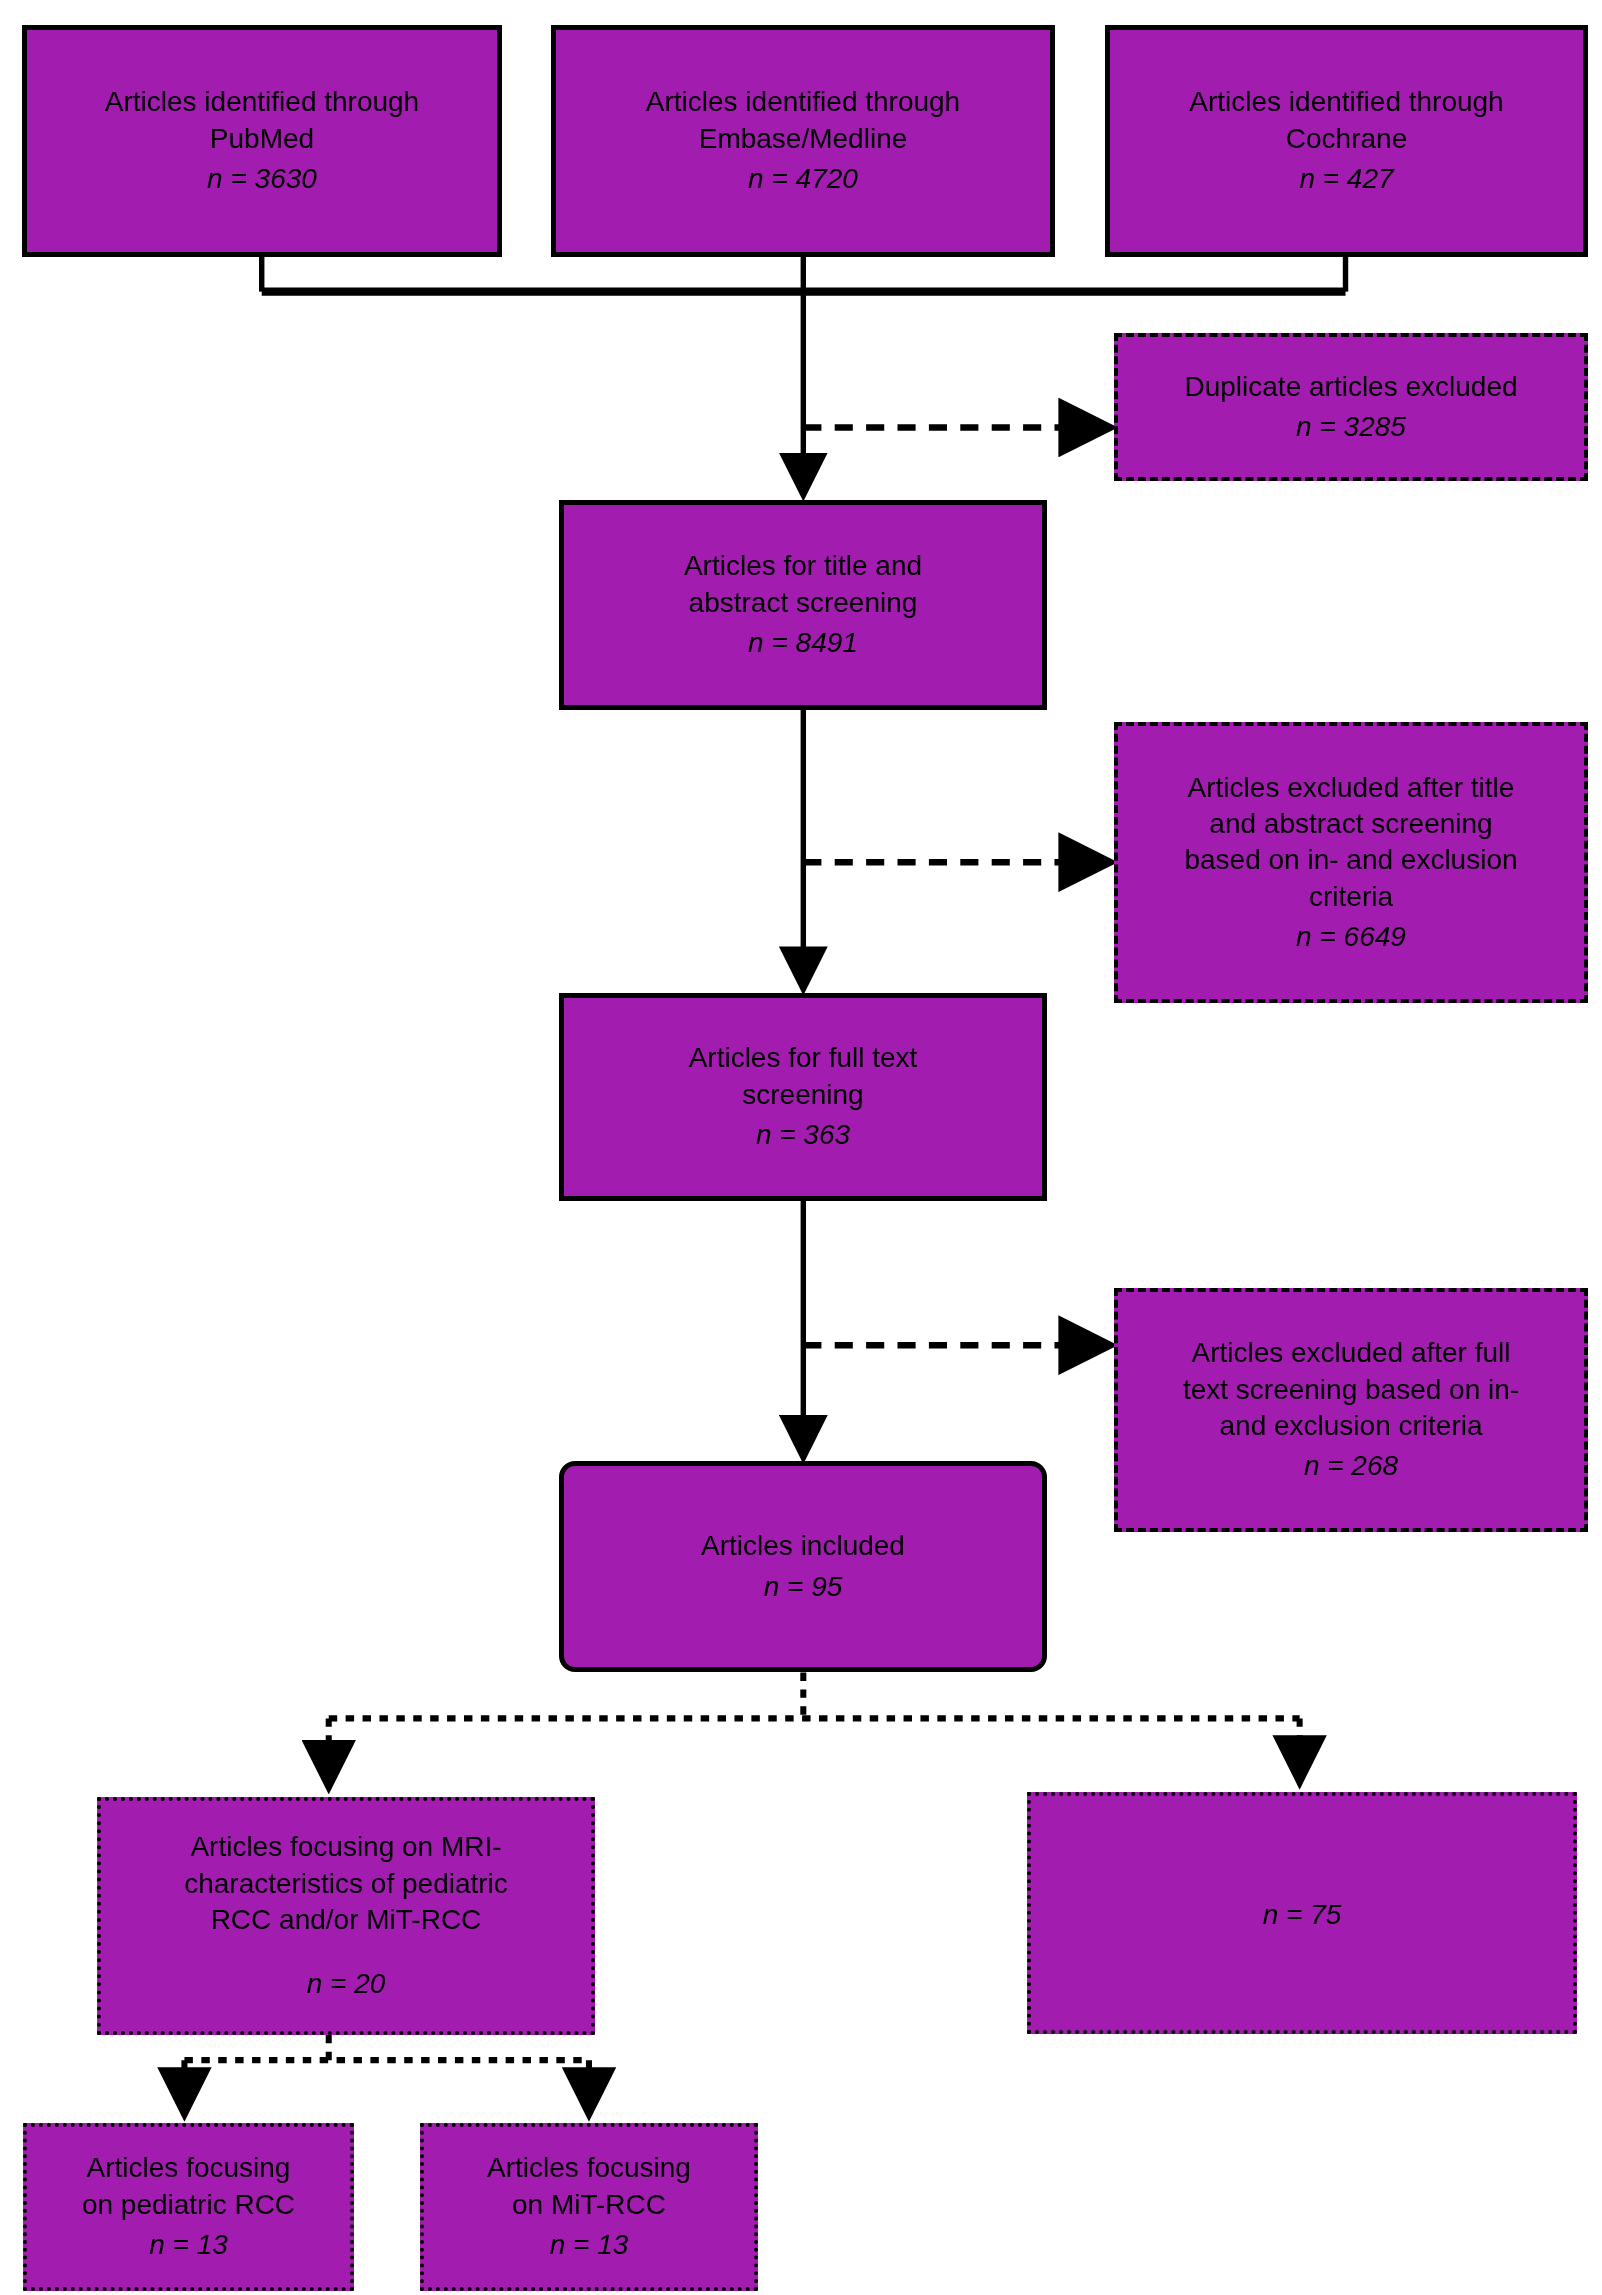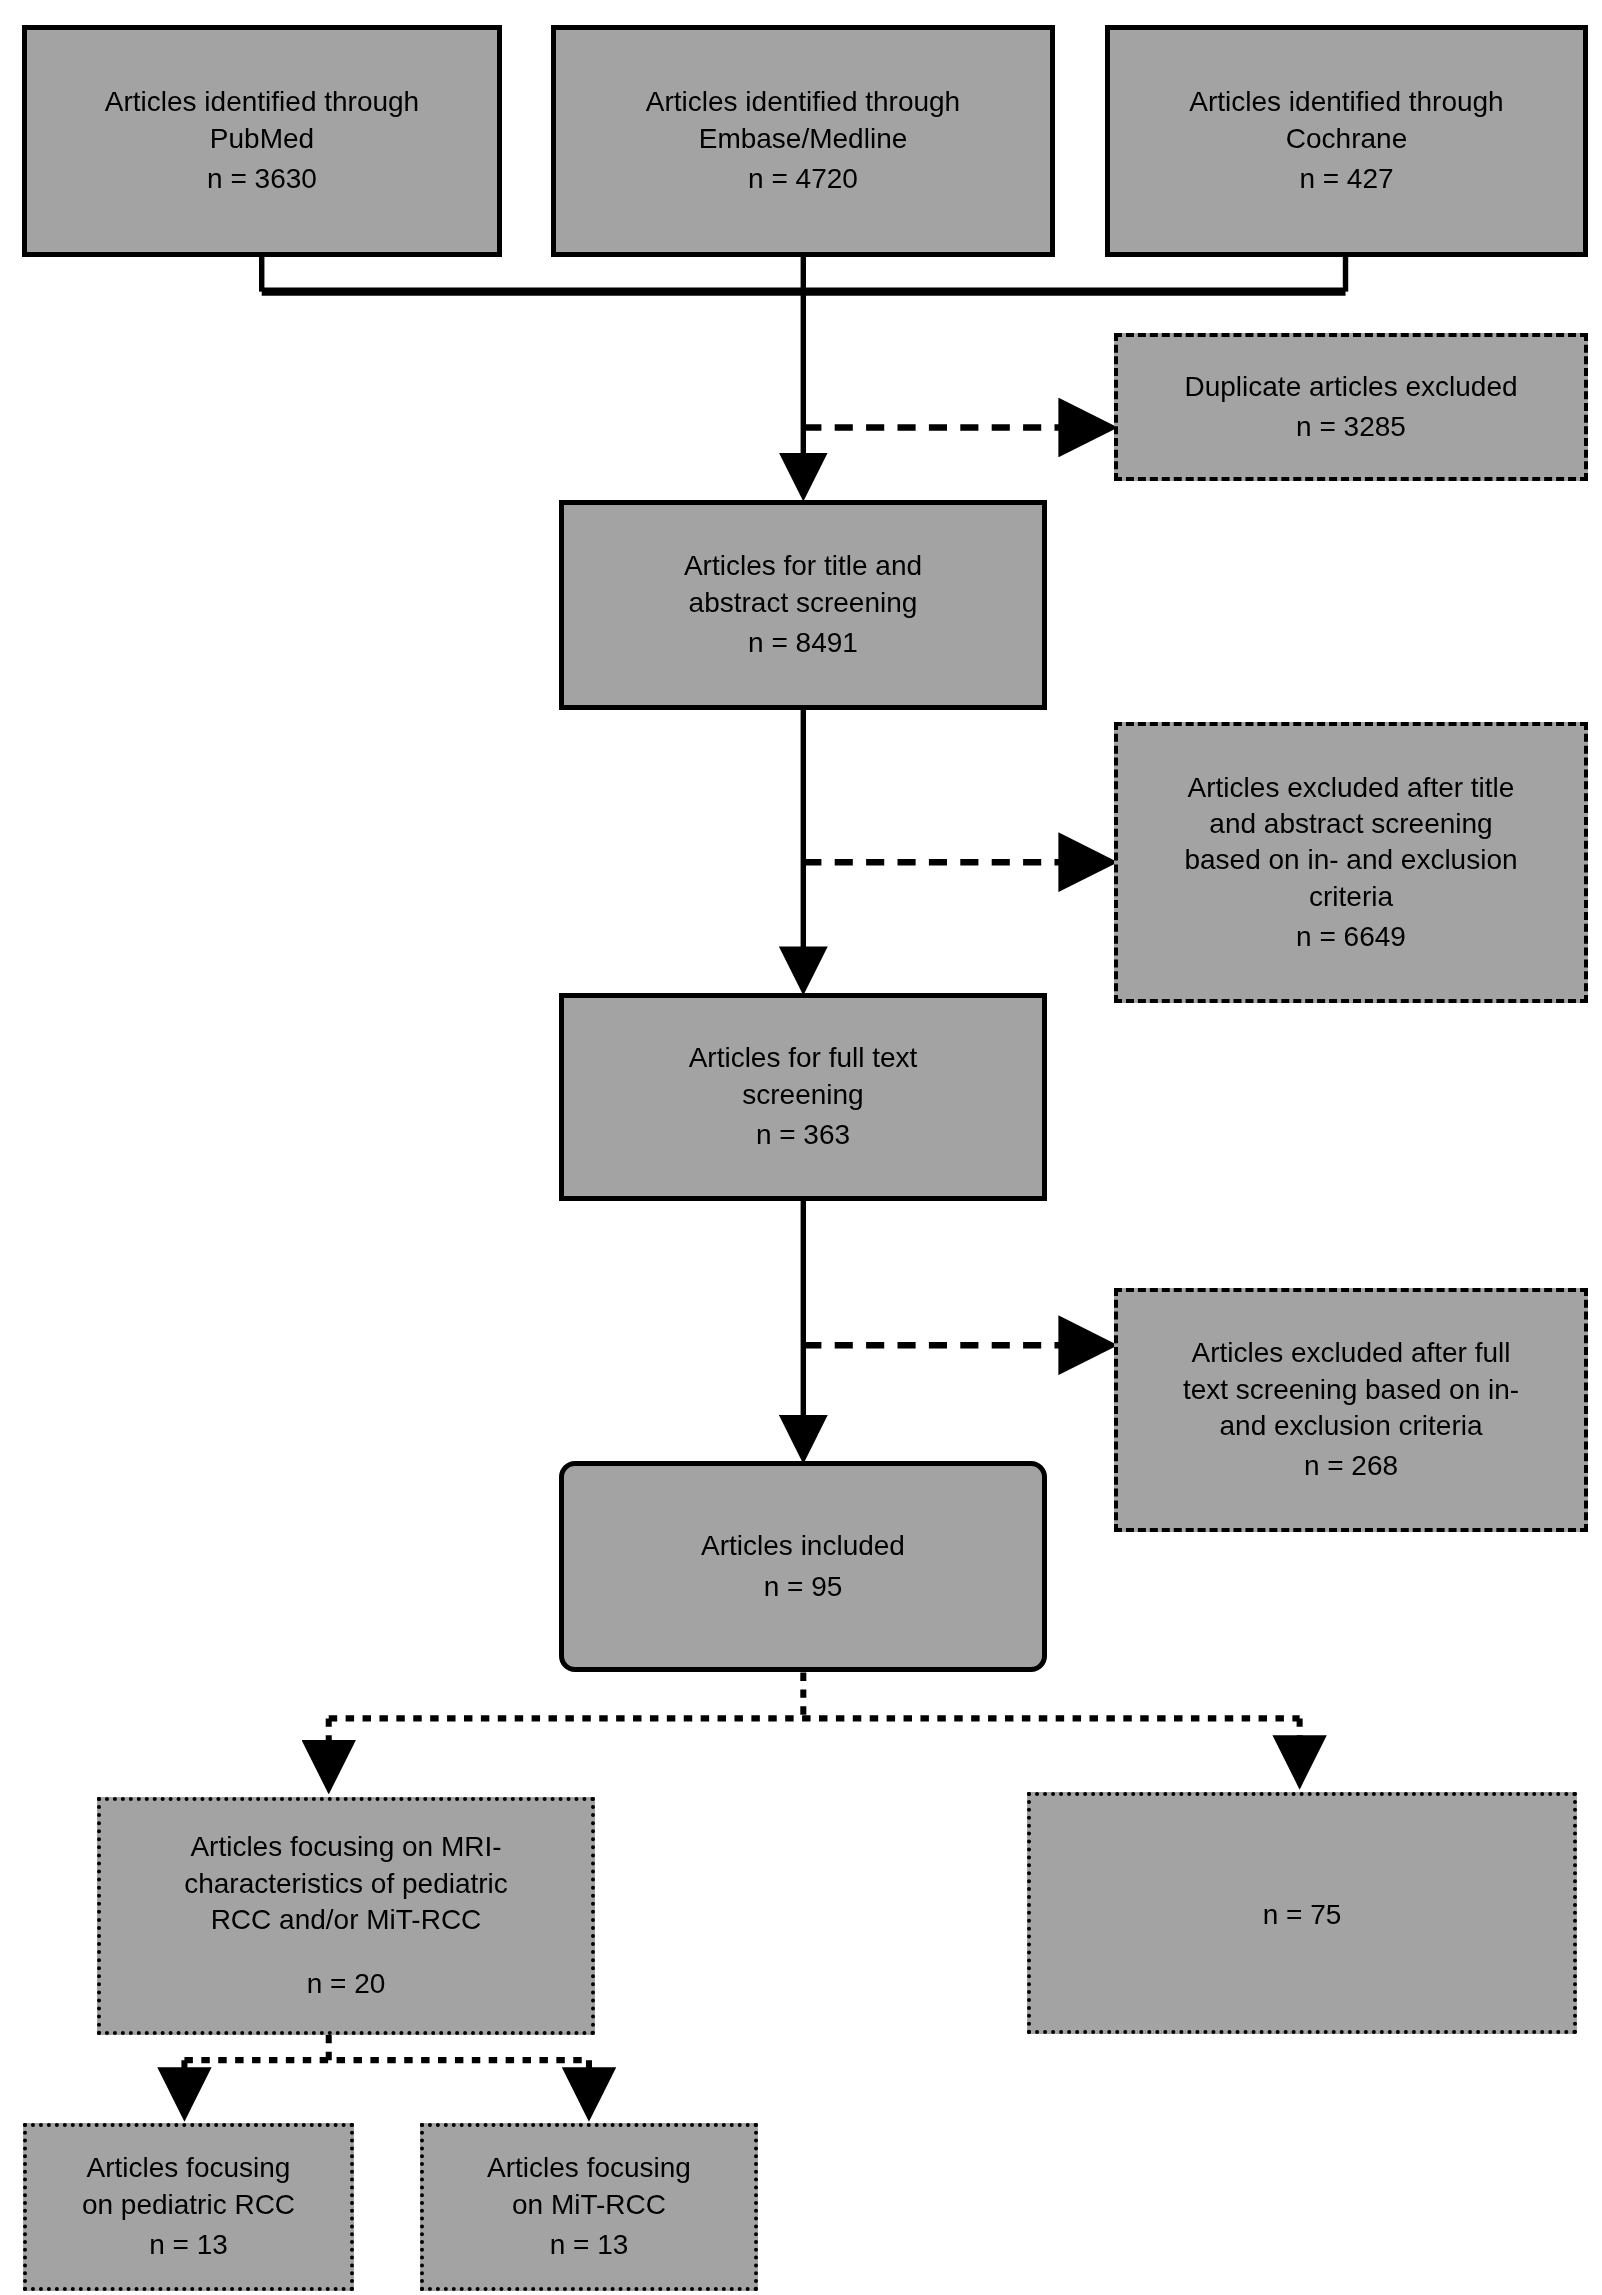--- a/index.html
+++ b/index.html
@@ -23,21 +23,21 @@
     position: absolute;
     left: 0;
     top: 0;
     width: 1603px;
     height: 2295px;
     display: block;
   }
   .node {
     position: absolute;
     box-sizing: border-box;
-    background: #a3a3a3;
+    background: #a21caf;
     display: flex;
     flex-direction: column;
     align-items: center;
     justify-content: center;
     text-align: center;
     line-height: 1.30;
   }
   .node-solid {
     border: 5.4px solid #000000;
   }
@@ -50,20 +50,21 @@
   }
   .node-label {
     font-size: 28px;
     font-weight: normal;
     color: #000000;
     white-space: pre-line;
     padding: 0 8.5px;
   }
   .node-count {
     font-size: 28px;
+    font-style: italic;
     color: #000000;
     margin-top: 4px;
   }
 </style>
 </head>
 <body>
 
 <div id="diagram-root">
 
   <svg id="flow-svg" viewBox="0 0 2654 3801" xmlns="http://www.w3.org/2000/svg">

